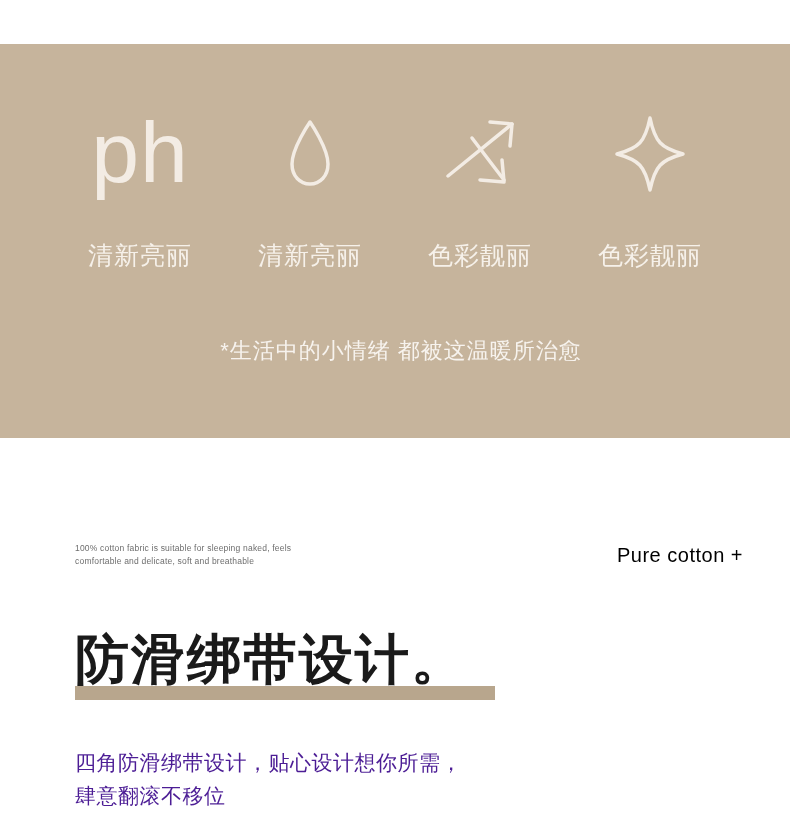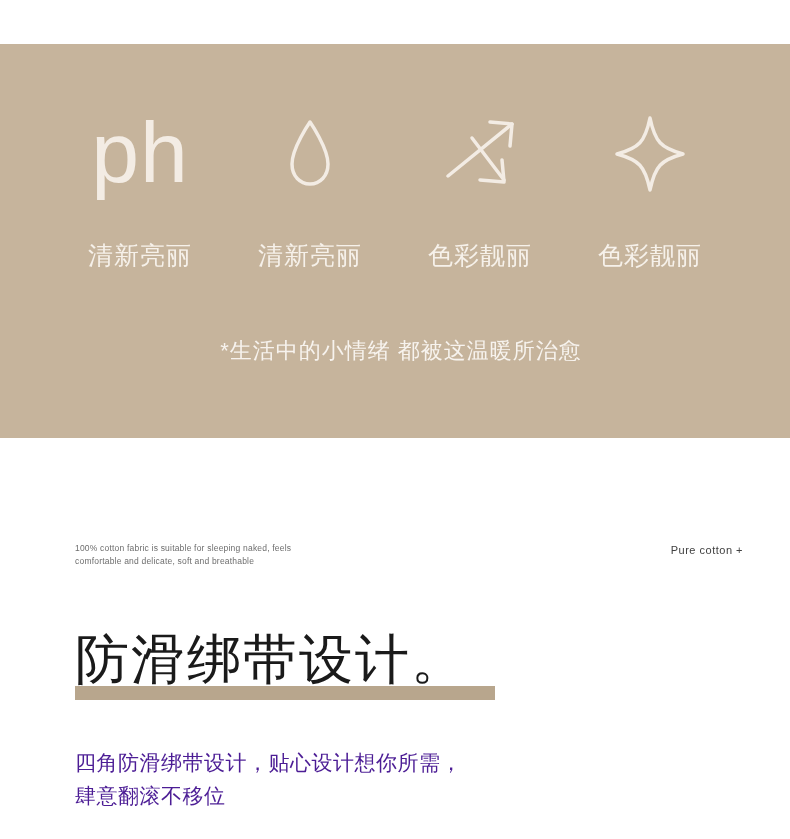--- a/index.html
+++ b/index.html
@@ -106,37 +106,37 @@
     font-size: 8.5px;
     line-height: 13px;
     color: #6d6d6d;
     letter-spacing: 0.2px;
   }
 
   .pure-cotton {
     position: absolute;
     right: 60px;
     top: 106px;
-    font-size: 11px;
-    color: #404040;
+    font-size: 20px;
+    color: #000000;
     letter-spacing: 0.5px;
     white-space: nowrap;
   }
 
   .headline-wrap {
     position: absolute;
     left: 62px;
     top: 190px;
   }
 
   .headline {
     position: relative;
     font-size: 54px;
     line-height: 62px;
-    font-weight: 400;
+    font-weight: 700;
     color: #1a1a1a;
     letter-spacing: 2px;
     z-index: 2;
     white-space: nowrap;
   }
 
   .headline-underline {
     position: absolute;
     left: 0;
     top: 58px;

